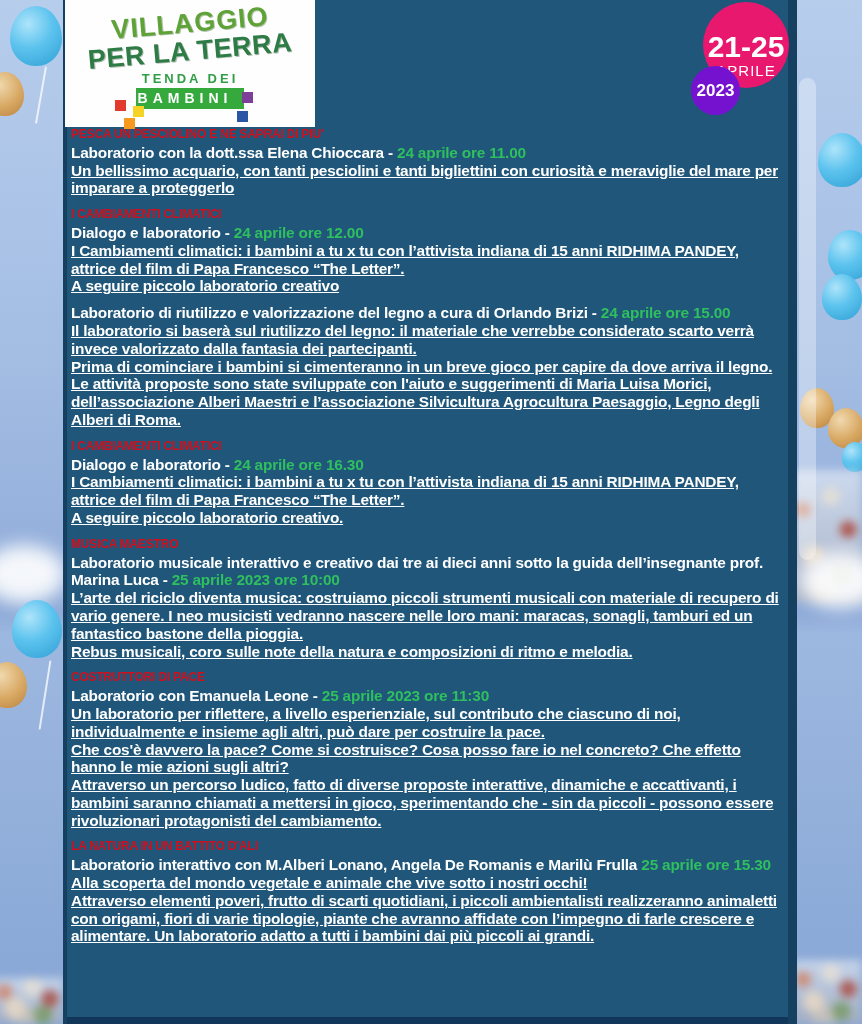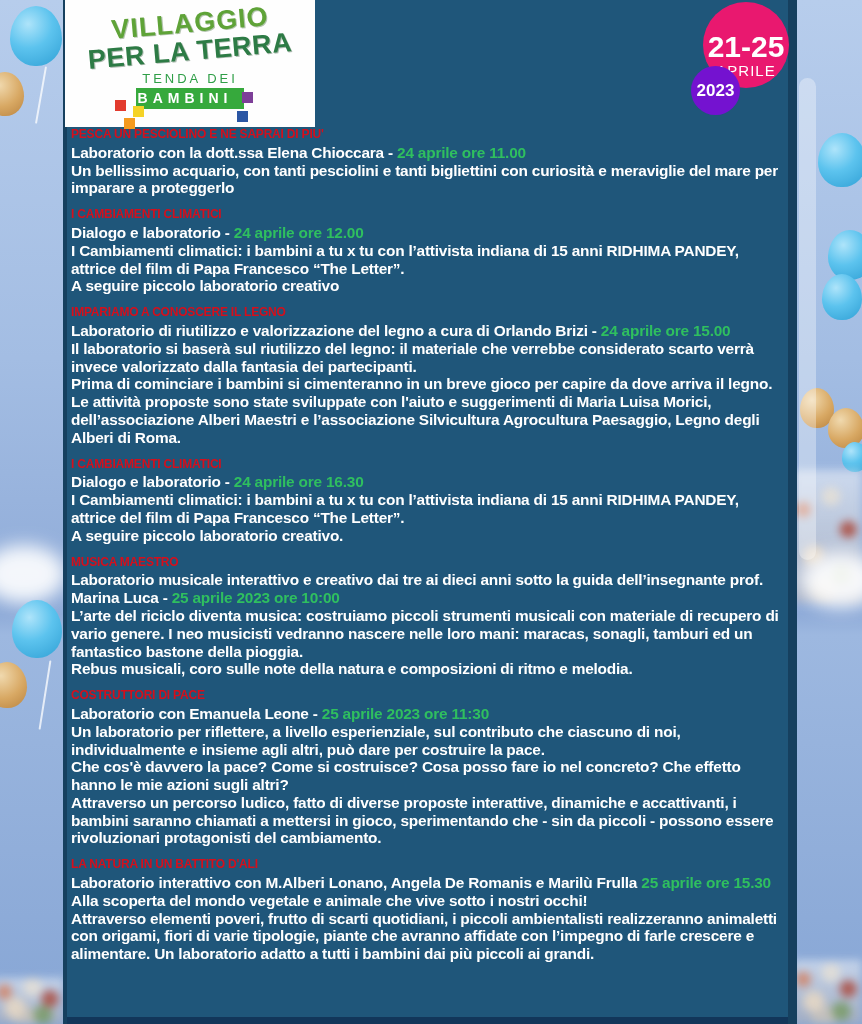--- a/index.html
+++ b/index.html
@@ -27,31 +27,31 @@
   .panel{position:absolute;left:63px;top:0;width:734px;height:1024px;
     background:#1F567A;border-left:4px solid #16405F;border-right:9px solid #16405F;
     box-sizing:border-box;}
   .panel-bottom{position:absolute;left:0;bottom:0;width:100%;height:7px;background:#12365A;}
   .events{position:absolute;top:126px;left:4px;right:8px;color:#FFFFFF;font-weight:bold;
     font-size:15.4px;line-height:17.8px;letter-spacing:-0.2px;}
   .event{margin:0 0 9px 0;}
   .event-title{margin:0;font-size:12px;line-height:17.8px;color:#D40F1C;font-weight:bold;}
   .event-intro{margin:0;}
   .event-date{color:#2FBF5F;}
-  .desc-par{margin:0;}
+  .desc-par{margin:0;text-decoration:underline;}
   
   .logo-box{position:absolute;left:65px;top:0;width:250px;height:127px;background:#FEFEFE;
     text-align:center;}
   .logo-line1{display:block;margin-top:8px;transform:rotate(-5deg);
     font-size:27px;font-weight:bold;color:#5FA338;letter-spacing:1px;
     text-shadow:1px 1px 0 rgba(40,90,30,.35);}
   .logo-line2{display:block;margin-top:-3px;transform:rotate(-5deg);
     font-size:27px;font-weight:bold;color:#2D7B45;letter-spacing:0.5px;
     text-shadow:1px 1px 0 rgba(20,60,30,.35);}
-  .logo-tenda{display:block;margin-top:4px;font-size:13px;font-weight:normal;color:#2F9E47;
+  .logo-tenda{display:block;margin-top:4px;font-size:13px;font-weight:bold;color:#2F9E47;
     letter-spacing:3px;}
   .logo-bambini{display:inline-block;margin-top:2px;background:#36A93C;color:#fff;
     font-size:14px;font-weight:bold;letter-spacing:5px;padding:2px 12px 3px 2px;}
   .sq{position:absolute;width:11px;height:11px;}
   
   .badge-pink{position:absolute;left:703px;top:2px;width:86px;height:86px;border-radius:50%;
     background:#E9186F;color:#fff;text-align:center;z-index:3;}
   .badge-days{display:block;margin-top:28px;font-size:30px;font-weight:bold;letter-spacing:0;}
   .badge-month{display:block;margin-top:-2px;font-size:15px;font-weight:normal;letter-spacing:1px;}
   .badge-purple{position:absolute;left:691px;top:66px;width:49px;height:49px;border-radius:50%;
@@ -98,21 +98,20 @@
   <section class="event">
     <h2 class="event-title">I CAMBIAMENTI CLIMATICI</h2>
     <p class="event-intro"><span class="intro-text">Dialogo e laboratorio - </span><span class="event-date">24 aprile ore 12.00</span></p>
     <div class="event-desc">
           <p class="desc-par">I Cambiamenti climatici: i bambini a tu x tu con l’attivista indiana di 15 anni RIDHIMA PANDEY, attrice del film di Papa Francesco “The Letter”.</p>
           <p class="desc-par">A seguire piccolo laboratorio creativo</p>
         </div>
   </section>
 
   <section class="event">
-    <h2 class="event-title">IMPARIAMO A CONOSCERE IL LEGNO</h2>
     <p class="event-intro"><span class="intro-text">Laboratorio di riutilizzo e valorizzazione del legno a cura di Orlando Brizi - </span><span class="event-date">24 aprile ore 15.00</span></p>
     <div class="event-desc">
           <p class="desc-par">Il laboratorio si baserà sul riutilizzo del legno: il materiale che verrebbe considerato scarto verrà invece valorizzato dalla fantasia dei partecipanti.</p>
           <p class="desc-par">Prima di cominciare i bambini si cimenteranno in un breve gioco per capire da dove arriva il legno. Le attività proposte sono state sviluppate con l'aiuto e suggerimenti di Maria Luisa Morici, dell’associazione Alberi Maestri e l’associazione Silvicultura Agrocultura Paesaggio, Legno degli Alberi di Roma.</p>
         </div>
   </section>
 
   <section class="event">
     <h2 class="event-title">I CAMBIAMENTI CLIMATICI</h2>
     <p class="event-intro"><span class="intro-text">Dialogo e laboratorio - </span><span class="event-date">24 aprile ore 16.30</span></p>

